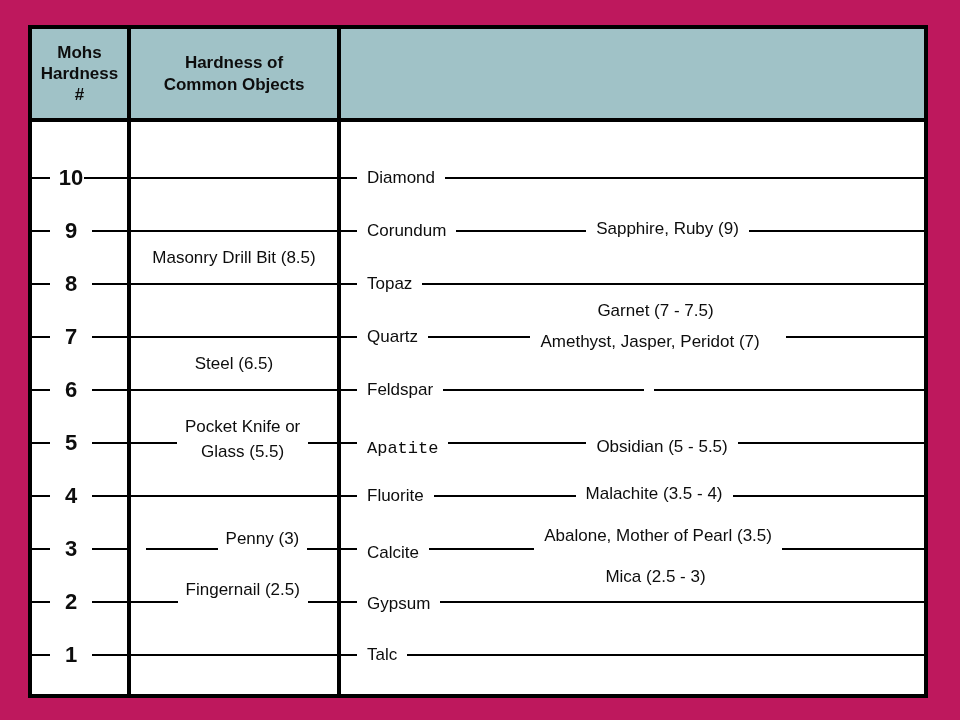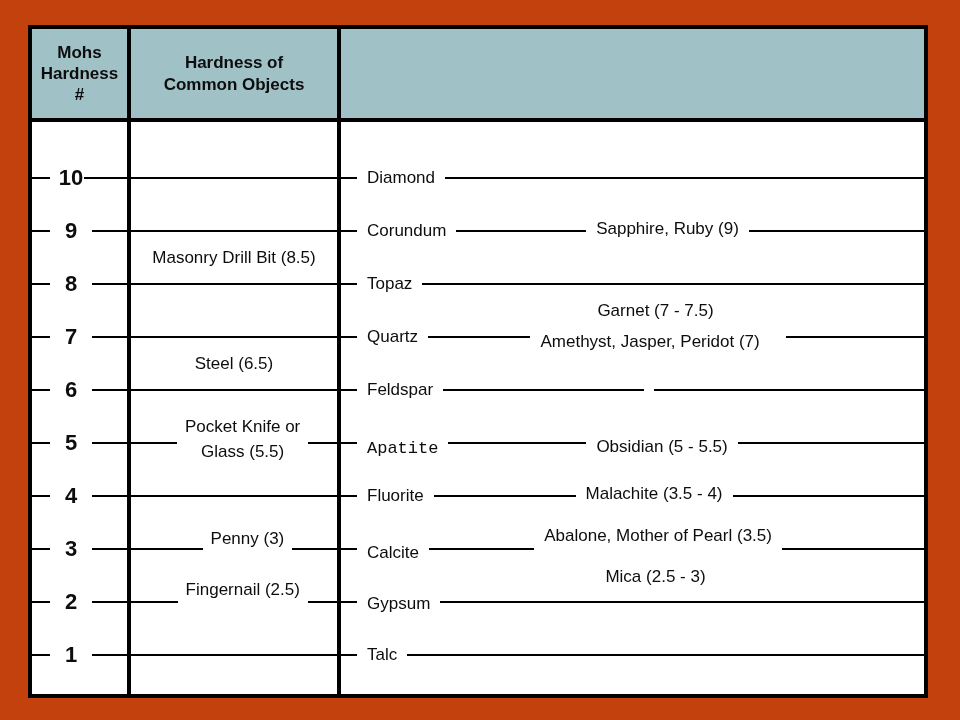--- a/index.html
+++ b/index.html
@@ -1,16 +1,16 @@
 <!DOCTYPE html>
 <html><head>
 <meta charset="utf-8">
 <style>
   html,body{margin:0;padding:0;background:#ffffff;}
-  #canvas{position:relative;width:960px;height:720px;background:#c2410c;overflow:hidden;
+  #canvas{position:relative;width:960px;height:720px;background:#be185d;overflow:hidden;
           font-family:"Liberation Sans",sans-serif;color:#0d0d0d;}
   .frame{position:absolute;left:28px;top:25px;width:900px;height:673px;
          border:4px solid #000;box-sizing:border-box;background:#fff;}
   .hdrbg{position:absolute;left:32px;top:29px;width:892px;height:89px;}
   .vdiv{position:absolute;top:25px;height:673px;width:4px;background:#000;}
   .hsep{position:absolute;left:28px;top:118px;width:900px;height:4px;background:#000;}
   .hcell{position:absolute;top:29px;height:89px;display:flex;align-items:center;justify-content:center;
          text-align:center;font-weight:bold;white-space:pre-line;line-height:1.25;}
   .hc1{left:32px;width:95px;font-size:17px;}
   .hc2{left:131px;width:206px;font-size:17px;}
@@ -139,21 +139,21 @@
         <span class="lbl" style="margin-right: 10px;">Fluorite</span>
         <div class="ln" style="margin-right: 10px;"></div>
         <span class="lbl" style="margin-right: 10px; transform: translateY(-2px);">Malachite (3.5 - 4)</span>
         <div class="ln" style="flex: 1.35 1 0%;"></div>
       </div>
       <div class="row" style="left: 32px; width: 95px; top: 529px;">
         <div class="dash" style="width: 18px; margin-right: 8px;"></div>
         <span class="num" style="margin-right: 8px;">3</span>
         <div class="ln"></div>
       </div>
-      <div class="row" style="left: 131px; width: 206px; top: 529px;">
+      <div class="row" style="left: 131px; width: 206px; top: 529px; padding-left: 15px;">
         <div class="ln" style="flex: 1.6 1 0%; margin-right: 8px;"></div>
         <span class="lbl" style="margin-right: 8px; transform: translateY(-10px);">Penny (3)</span>
         <div class="ln"></div>
       </div>
       <div class="row" style="left: 341px; width: 583px; top: 529px;">
         <div class="dash" style="width: 16px; margin-right: 10px;"></div>
         <span class="lbl" style="margin-right: 10px; transform: translateY(4px);">Calcite</span>
         <div class="ln" style="margin-right: 10px;"></div>
         <span class="lbl" style="margin-right: 10px; transform: translateY(-13px);">Abalone, Mother of Pearl (3.5)</span>
         <div class="ln" style="flex: 1.35 1 0%;"></div>

